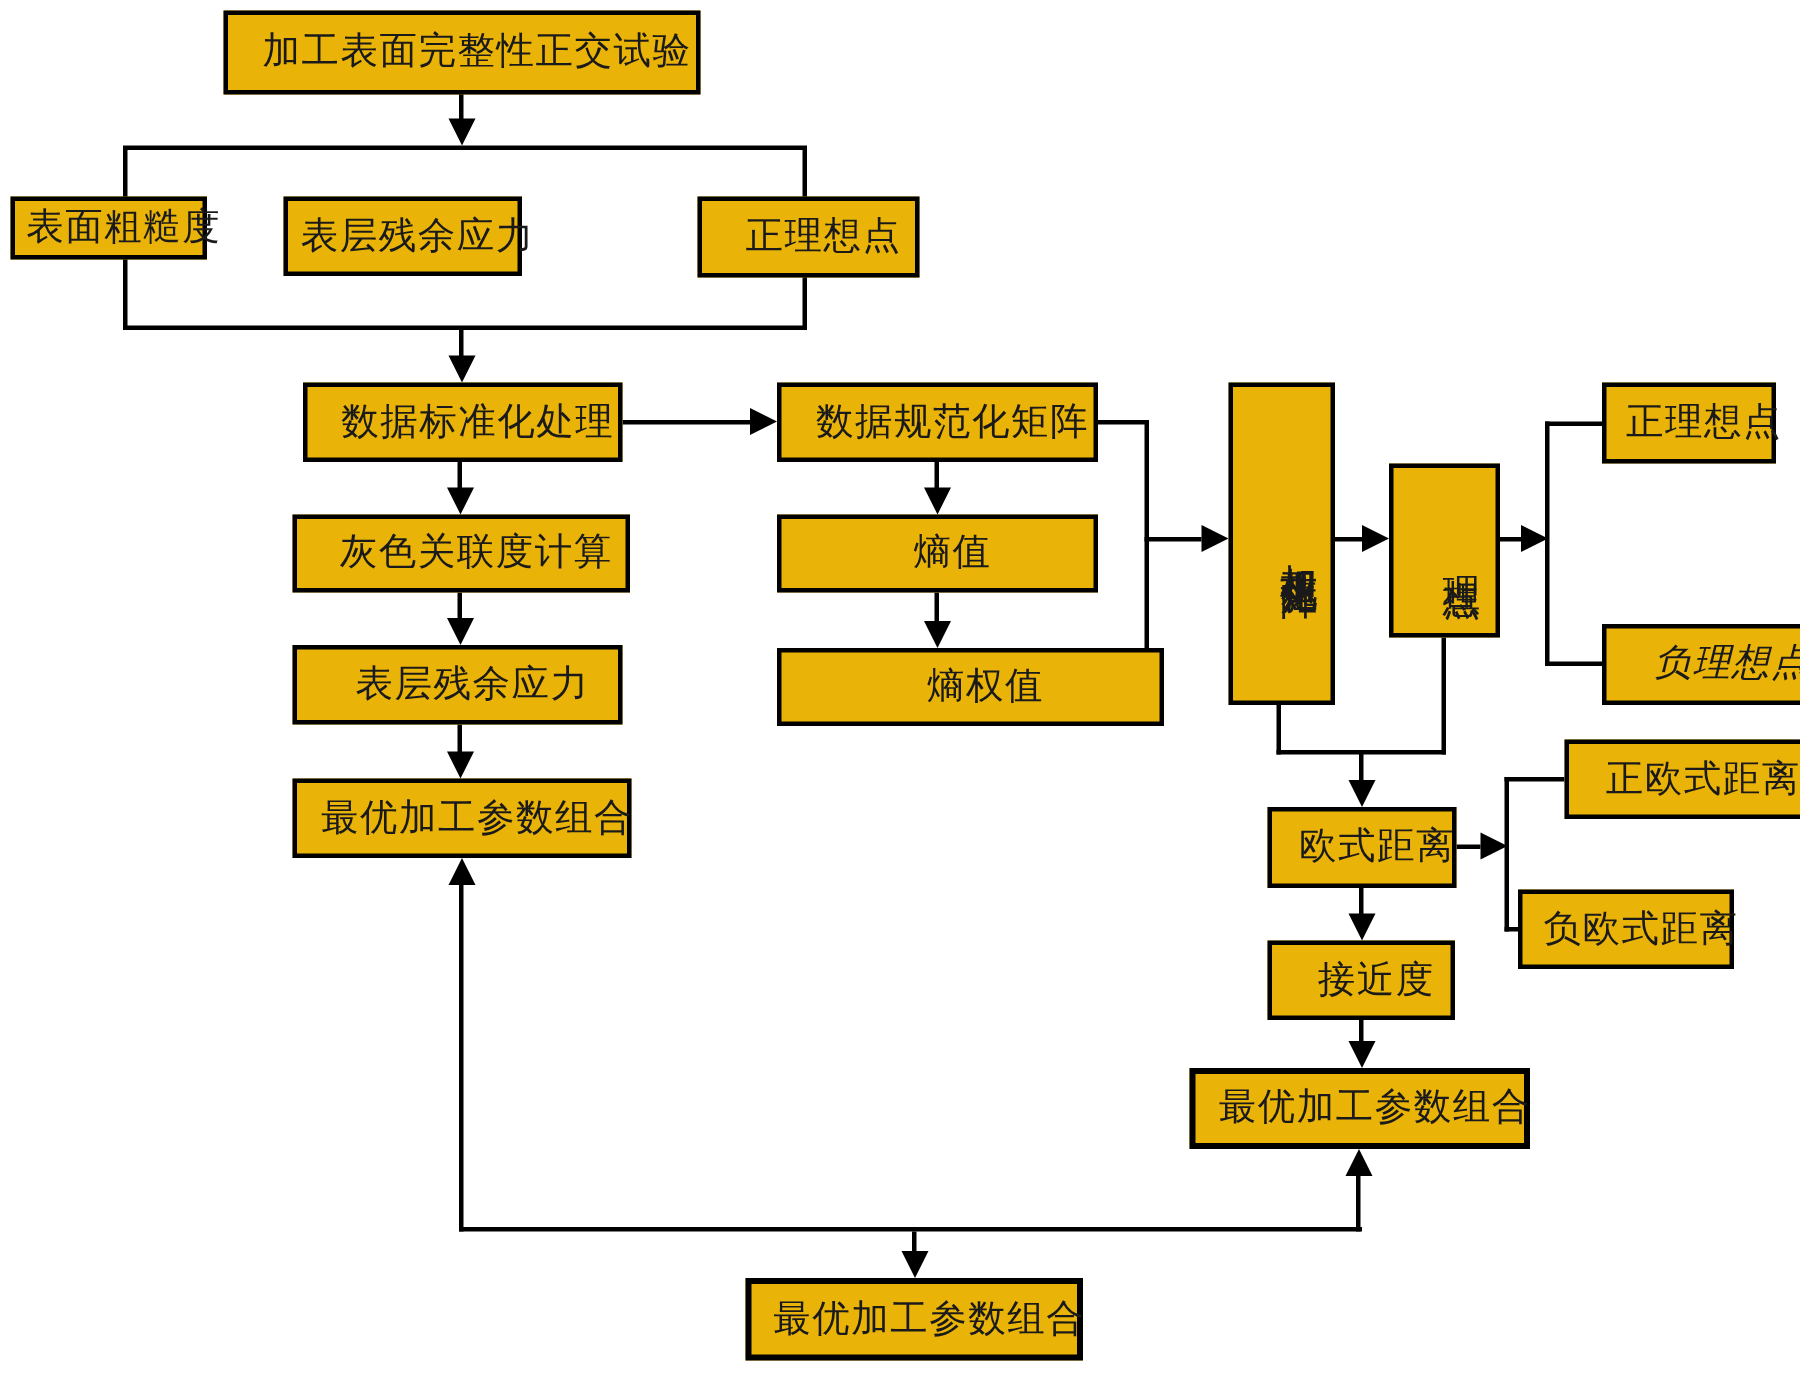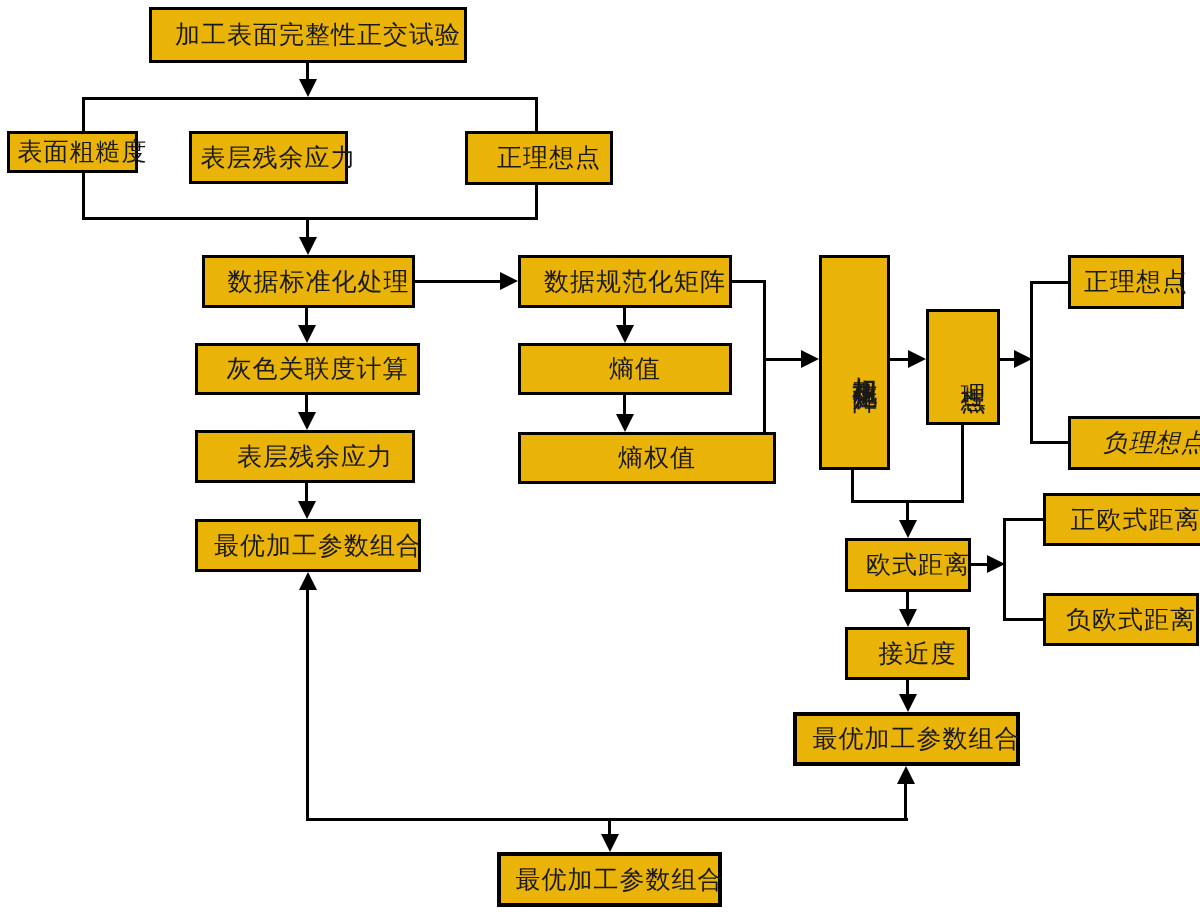--- a/index.html
+++ b/index.html
@@ -49,21 +49,21 @@
 <div class="box" style="left:518px;top:343px;width:214px;height:52px;">熵值</div>
 <div class="box" style="left:518px;top:432px;width:258px;height:52px;">熵权值</div>
 
 <div class="box vtext" style="left:819px;top:255px;width:71px;height:215px;">加权规范化矩阵</div>
 <div class="box vtext" style="left:926px;top:309px;width:74px;height:116px;">理想点</div>
 <div class="box" style="left:1068px;top:255px;width:116px;height:54px;">正理想点</div>
 <div class="box" style="left:1068px;top:416px;width:153px;height:54px;font-style:italic;">负理想点</div>
 
 <div class="box" style="left:845px;top:538px;width:126px;height:54px;">欧式距离</div>
 <div class="box" style="left:1043px;top:493px;width:165px;height:53px;">正欧式距离</div>
-<div class="box" style="left:1043px;top:593px;width:156px;height:53px;">负欧式距离</div>
+<div class="box" style="left:1012px;top:593px;width:144px;height:53px;">负欧式距离</div>
 <div class="box" style="left:845px;top:627px;width:125px;height:53px;">接近度</div>
 
 <div class="box thick" style="left:793px;top:712px;width:227px;height:54px;">最优加工参数组合</div>
 <div class="box thick" style="left:497px;top:852px;width:225px;height:55px;">最优加工参数组合</div>
 
 <div class="vline" style="left:306px;top:62px;height:20px;"></div>
 <div class="ah ah-down" style="left:299px;top:79px;"></div>
 <div class="vline" style="left:306px;top:219px;height:20px;"></div>
 <div class="ah ah-down" style="left:299px;top:237px;"></div>
 

